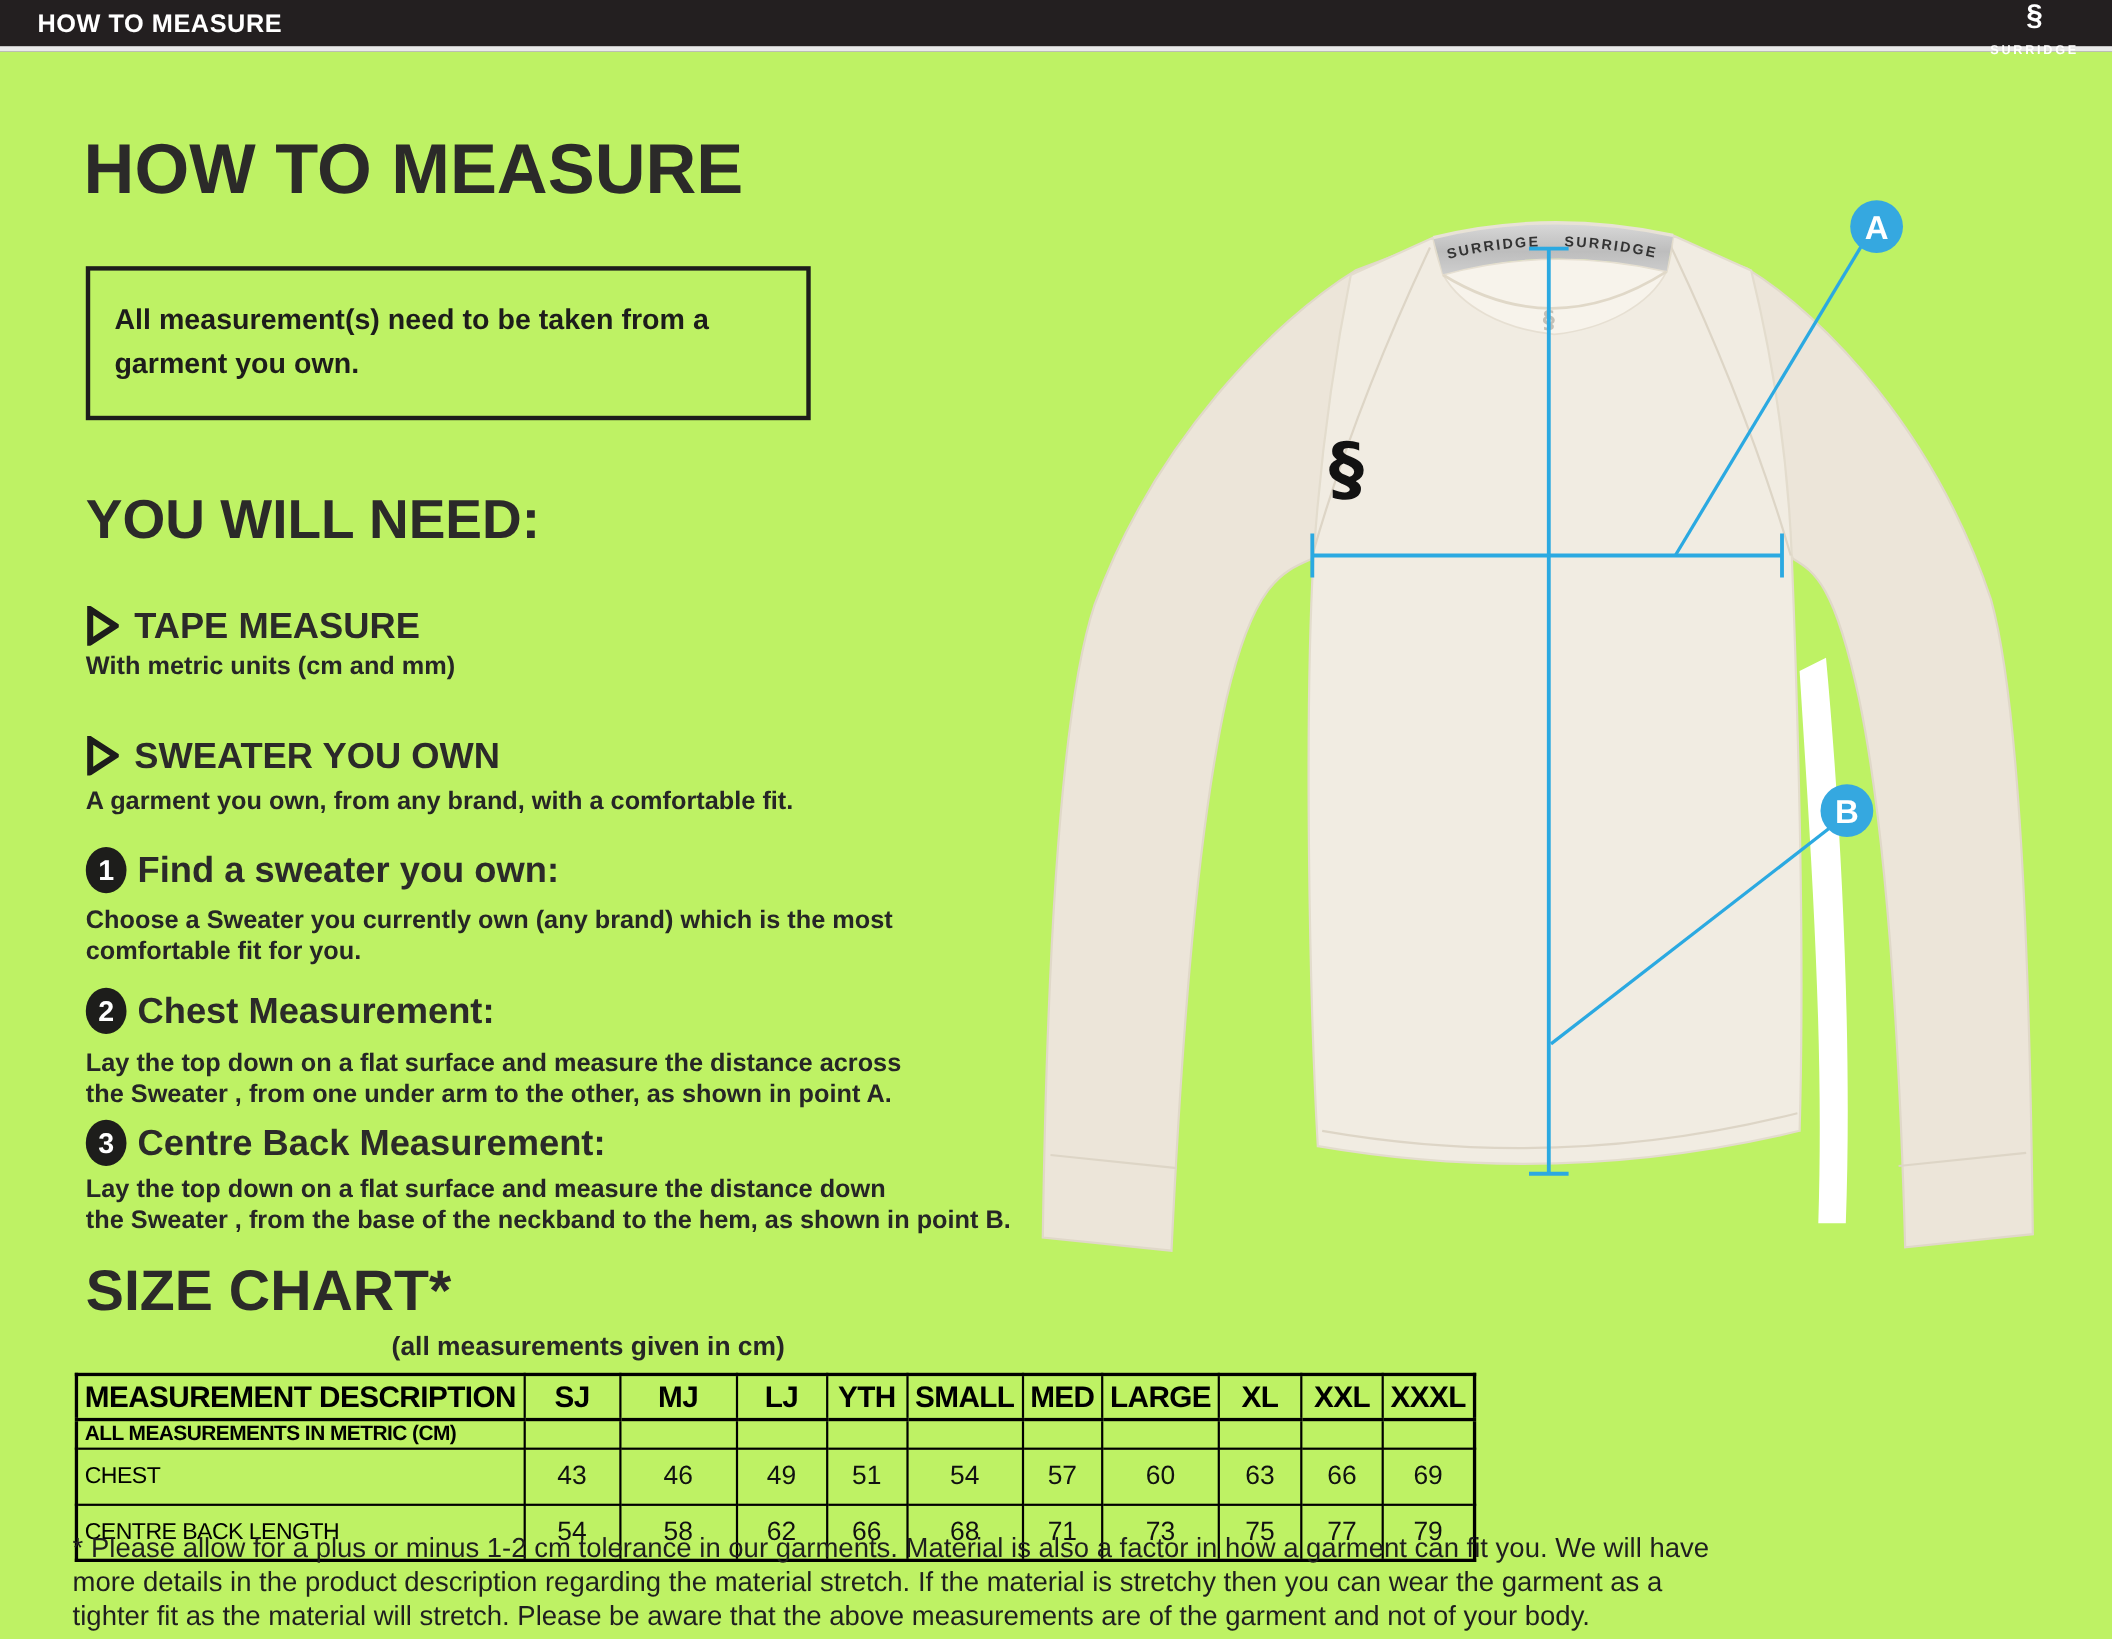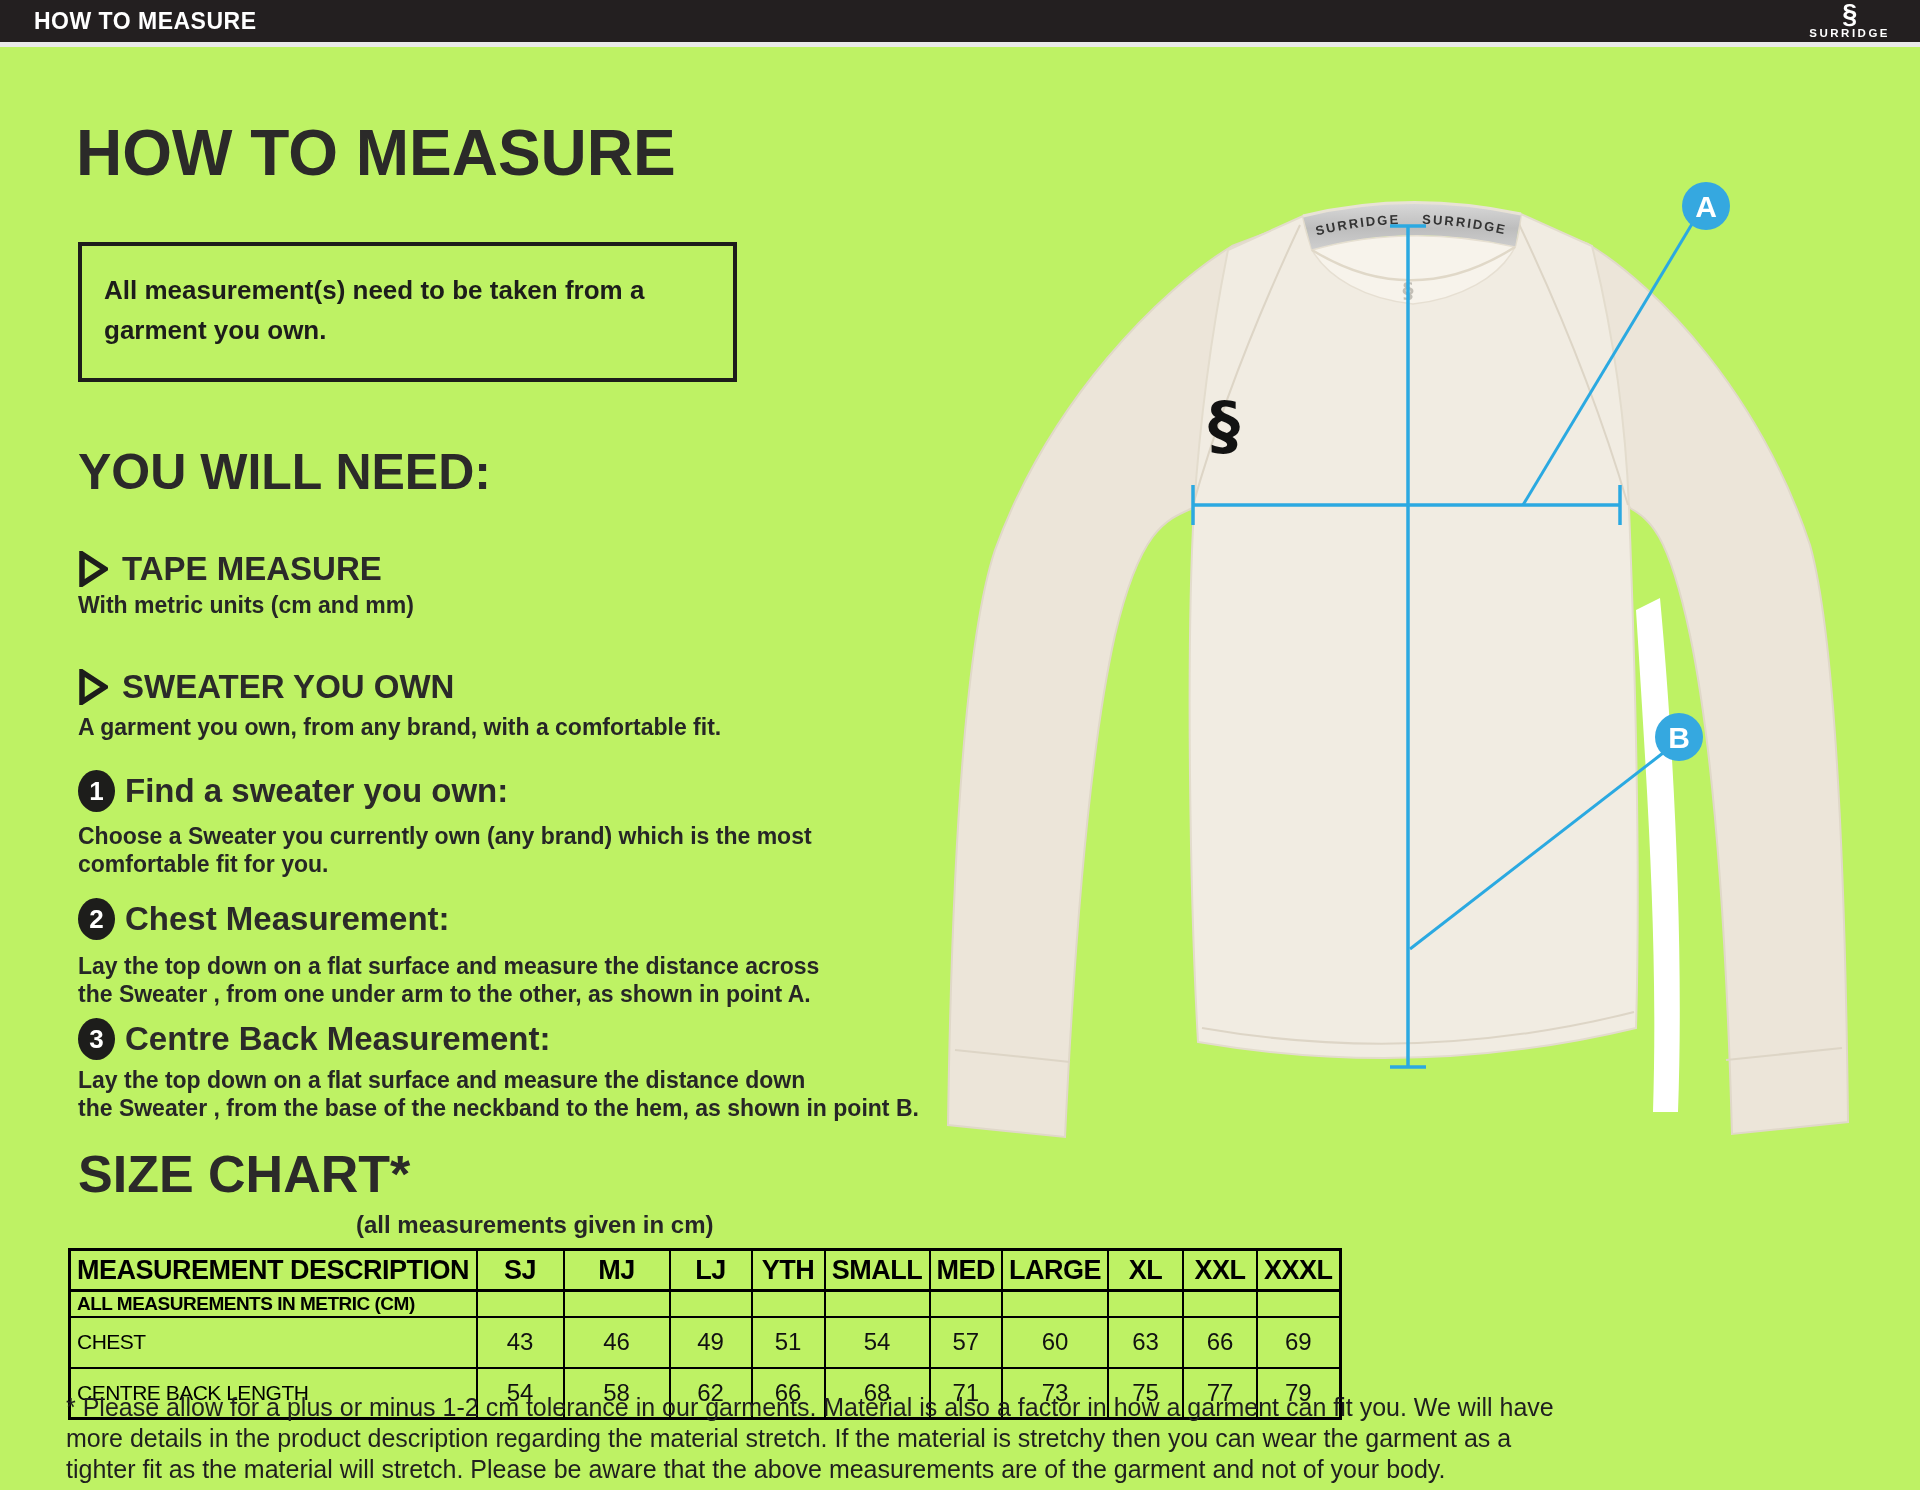--- a/index.html
+++ b/index.html
@@ -5,21 +5,21 @@
   html,body{margin:0;padding:0;background:#fff;}
   .page{position:relative;width:1920px;height:1490px;background:#bef264;overflow:hidden;
         font-family:"Liberation Sans",sans-serif;color:#262626;}
 
   
   .topbar{position:absolute;left:0;top:0;width:1920px;height:42px;background:#231f20;
           border-bottom:5px solid #e9e9e9;display:flex;align-items:center;}
   .topbar-title{margin-left:34px;color:#ffffff;font-size:23px;font-weight:800;letter-spacing:.5px;}
   .topbar-logo{position:absolute;right:30px;top:1px;text-align:center;color:#ffffff;line-height:1;}
   .topbar-logo .glyph{display:block;font-size:27px;font-weight:bold;line-height:26px;}
-  .topbar-logo .name{display:block;font-size:11.5px;font-weight:bold;letter-spacing:2.5px;margin-top:1px;}
+  .topbar-logo .name{display:block;font-size:11.5px;font-weight:bold;letter-spacing:2.5px;margin-top:14px;}
 
   
   .h1{position:absolute;left:76px;top:118px;font-size:64px;font-weight:800;color:#2b2a29;
       letter-spacing:0;line-height:70px;white-space:nowrap;}
   .notice{position:absolute;left:78px;top:242px;width:659px;height:140px;border:4px solid #1d1d1b;
           box-sizing:border-box;}
   .notice-text{margin:24px 10px 0 22px;font-size:26px;font-weight:bold;line-height:40px;
                color:#1d1d1b;white-space:pre-line;}
   .ywn-heading{position:absolute;left:78px;top:443px;font-size:50px;font-weight:800;color:#2b2a29;
                white-space:nowrap;}

